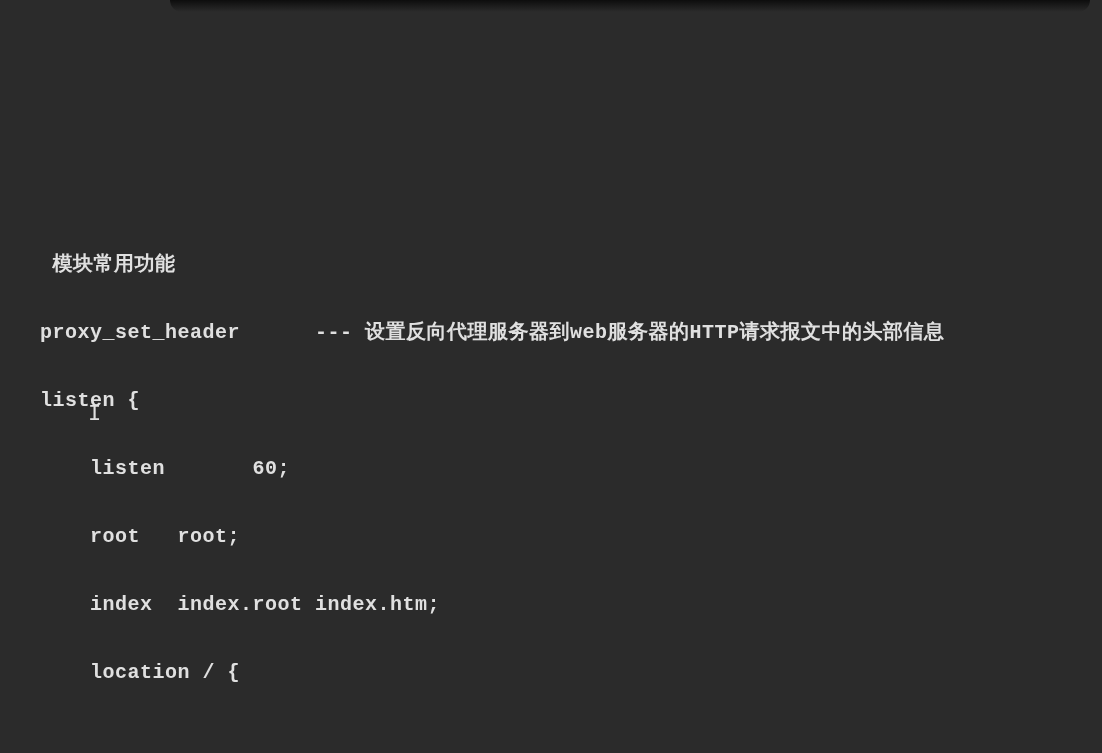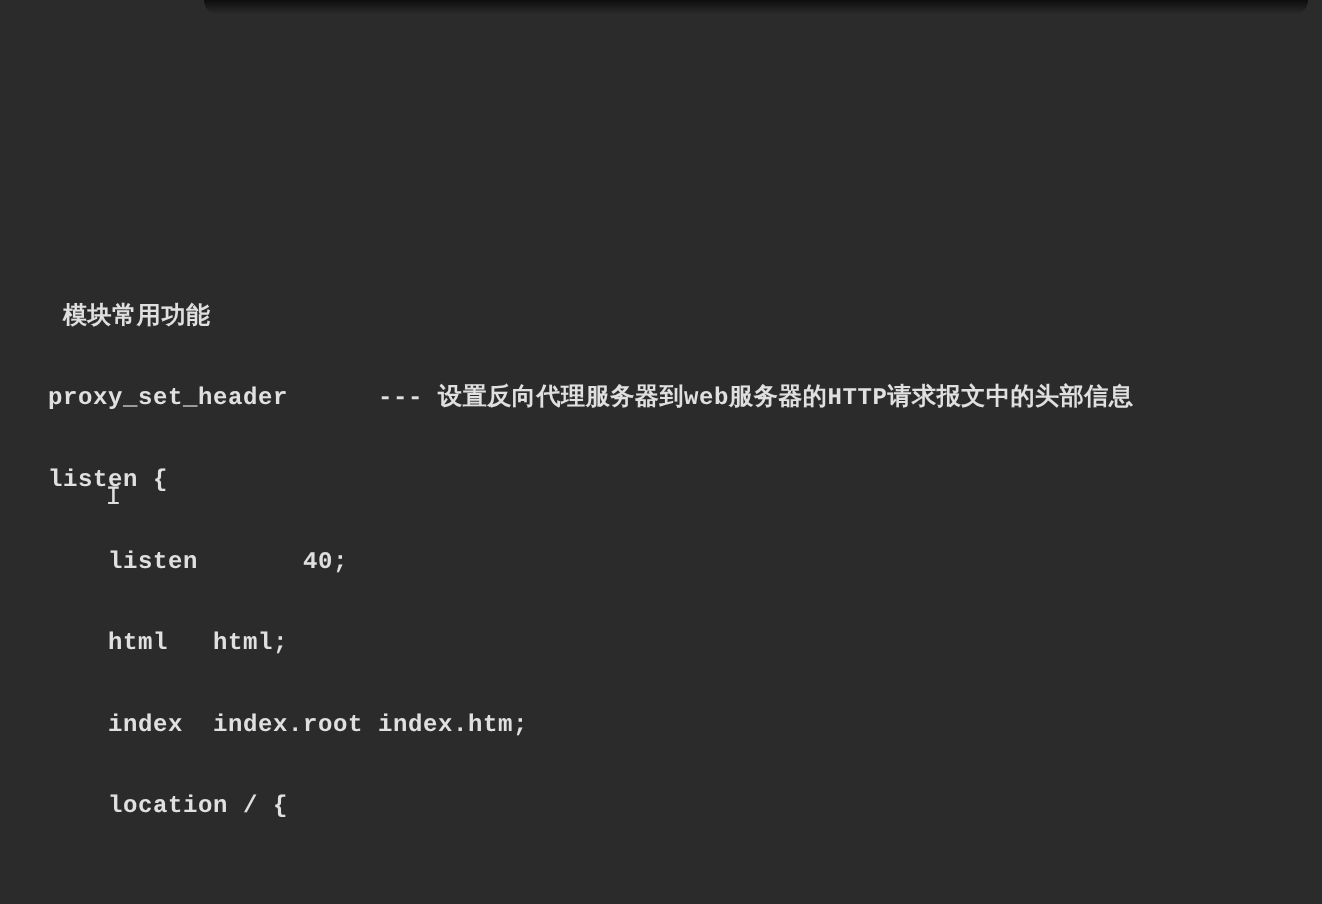--- a/index.html
+++ b/index.html
@@ -49,22 +49,22 @@
 <body>
 
 
 
 <div class="top-shadow"></div>
 
 <div class="terminal-content">
 <span class="line"> 模块常用功能</span>
 <span class="line">proxy_set_header      --- 设置反向代理服务器到web服务器的HTTP请求报文中的头部信息</span>
 <span class="line">listen {</span>
-<span class="line">    listen       40;</span>
-<span class="line">    html   html;</span>
+<span class="line">    listen       60;</span>
+<span class="line">    root   root;</span>
 <span class="line">    index  index.root index.htm;</span>
 <span class="line">    location / {</span>
 
 
 
 
 
 
 
 

